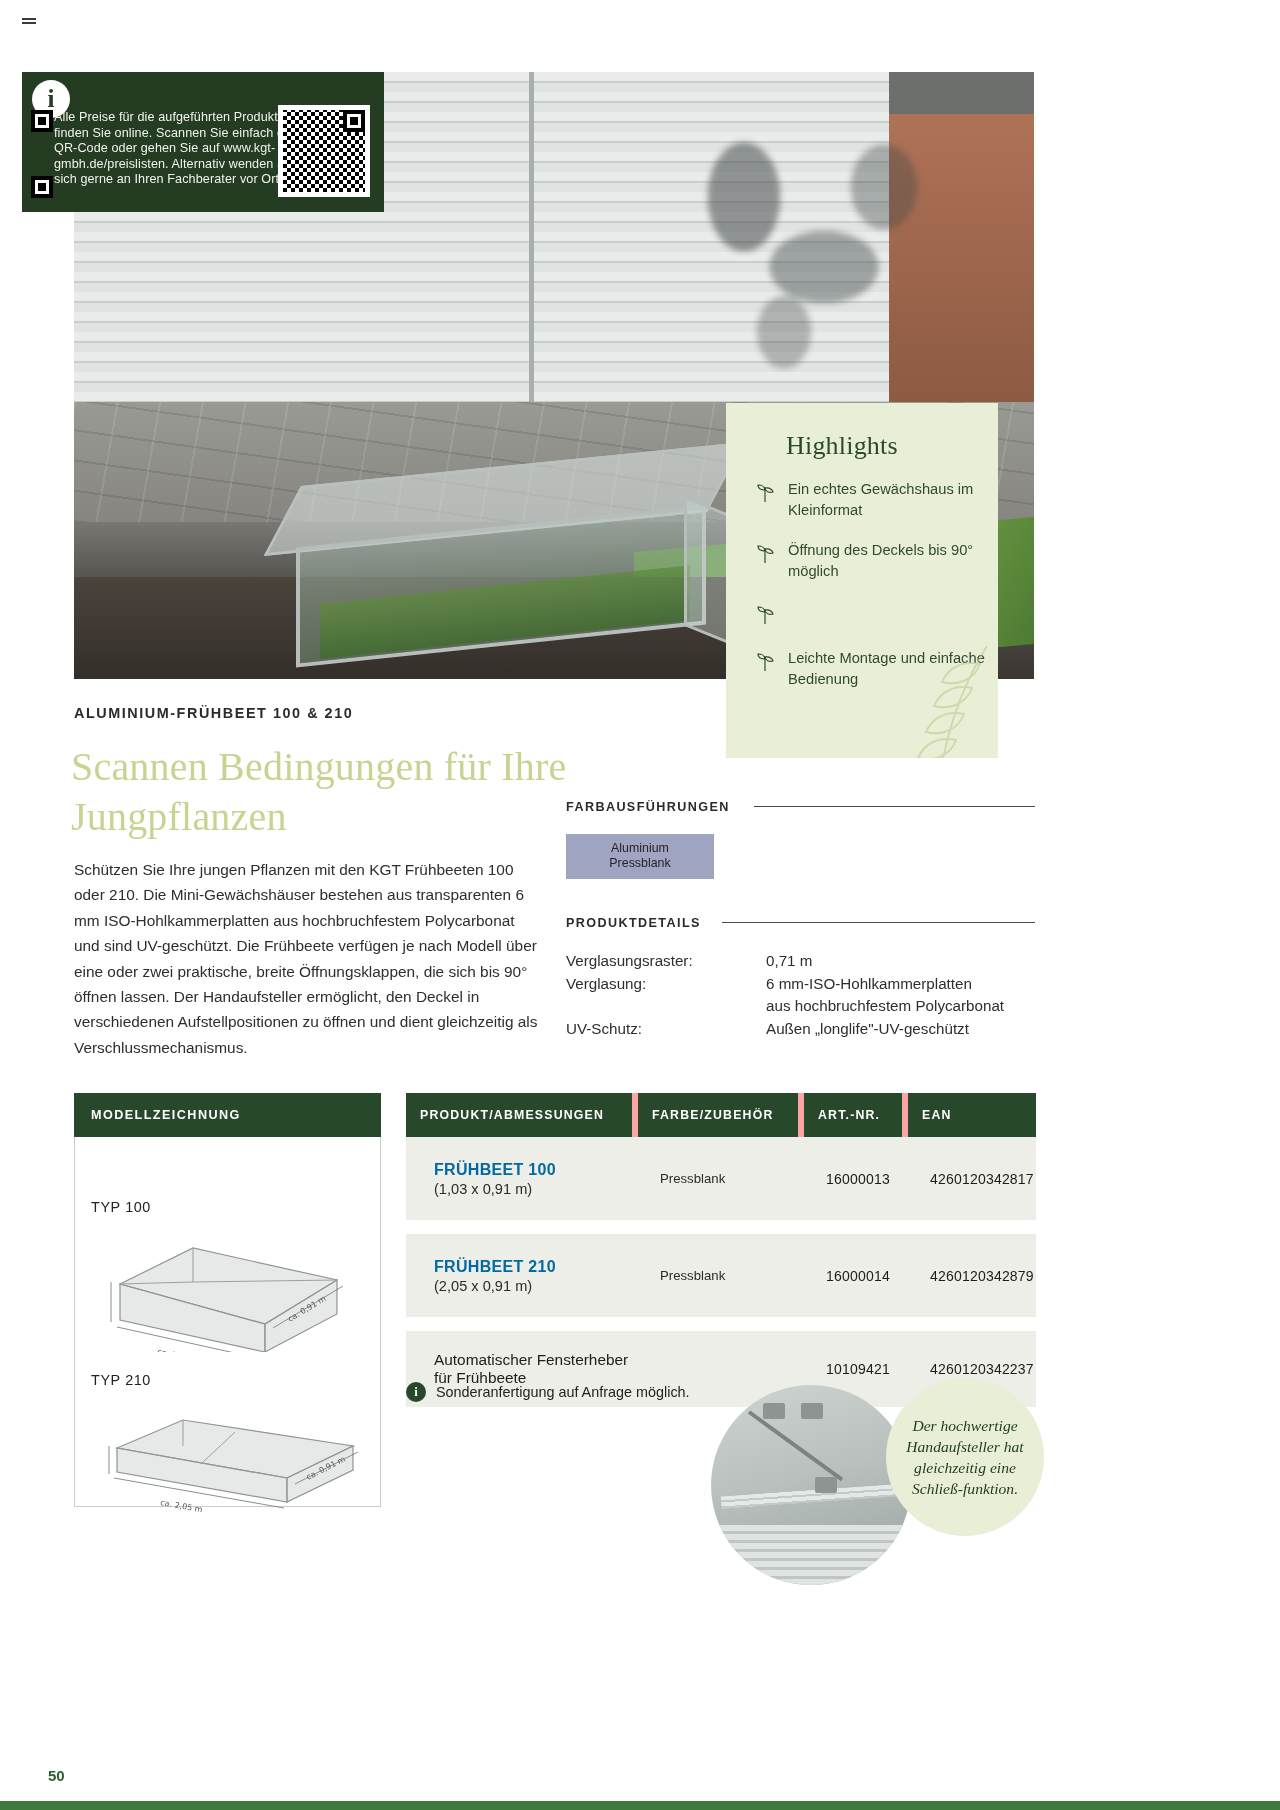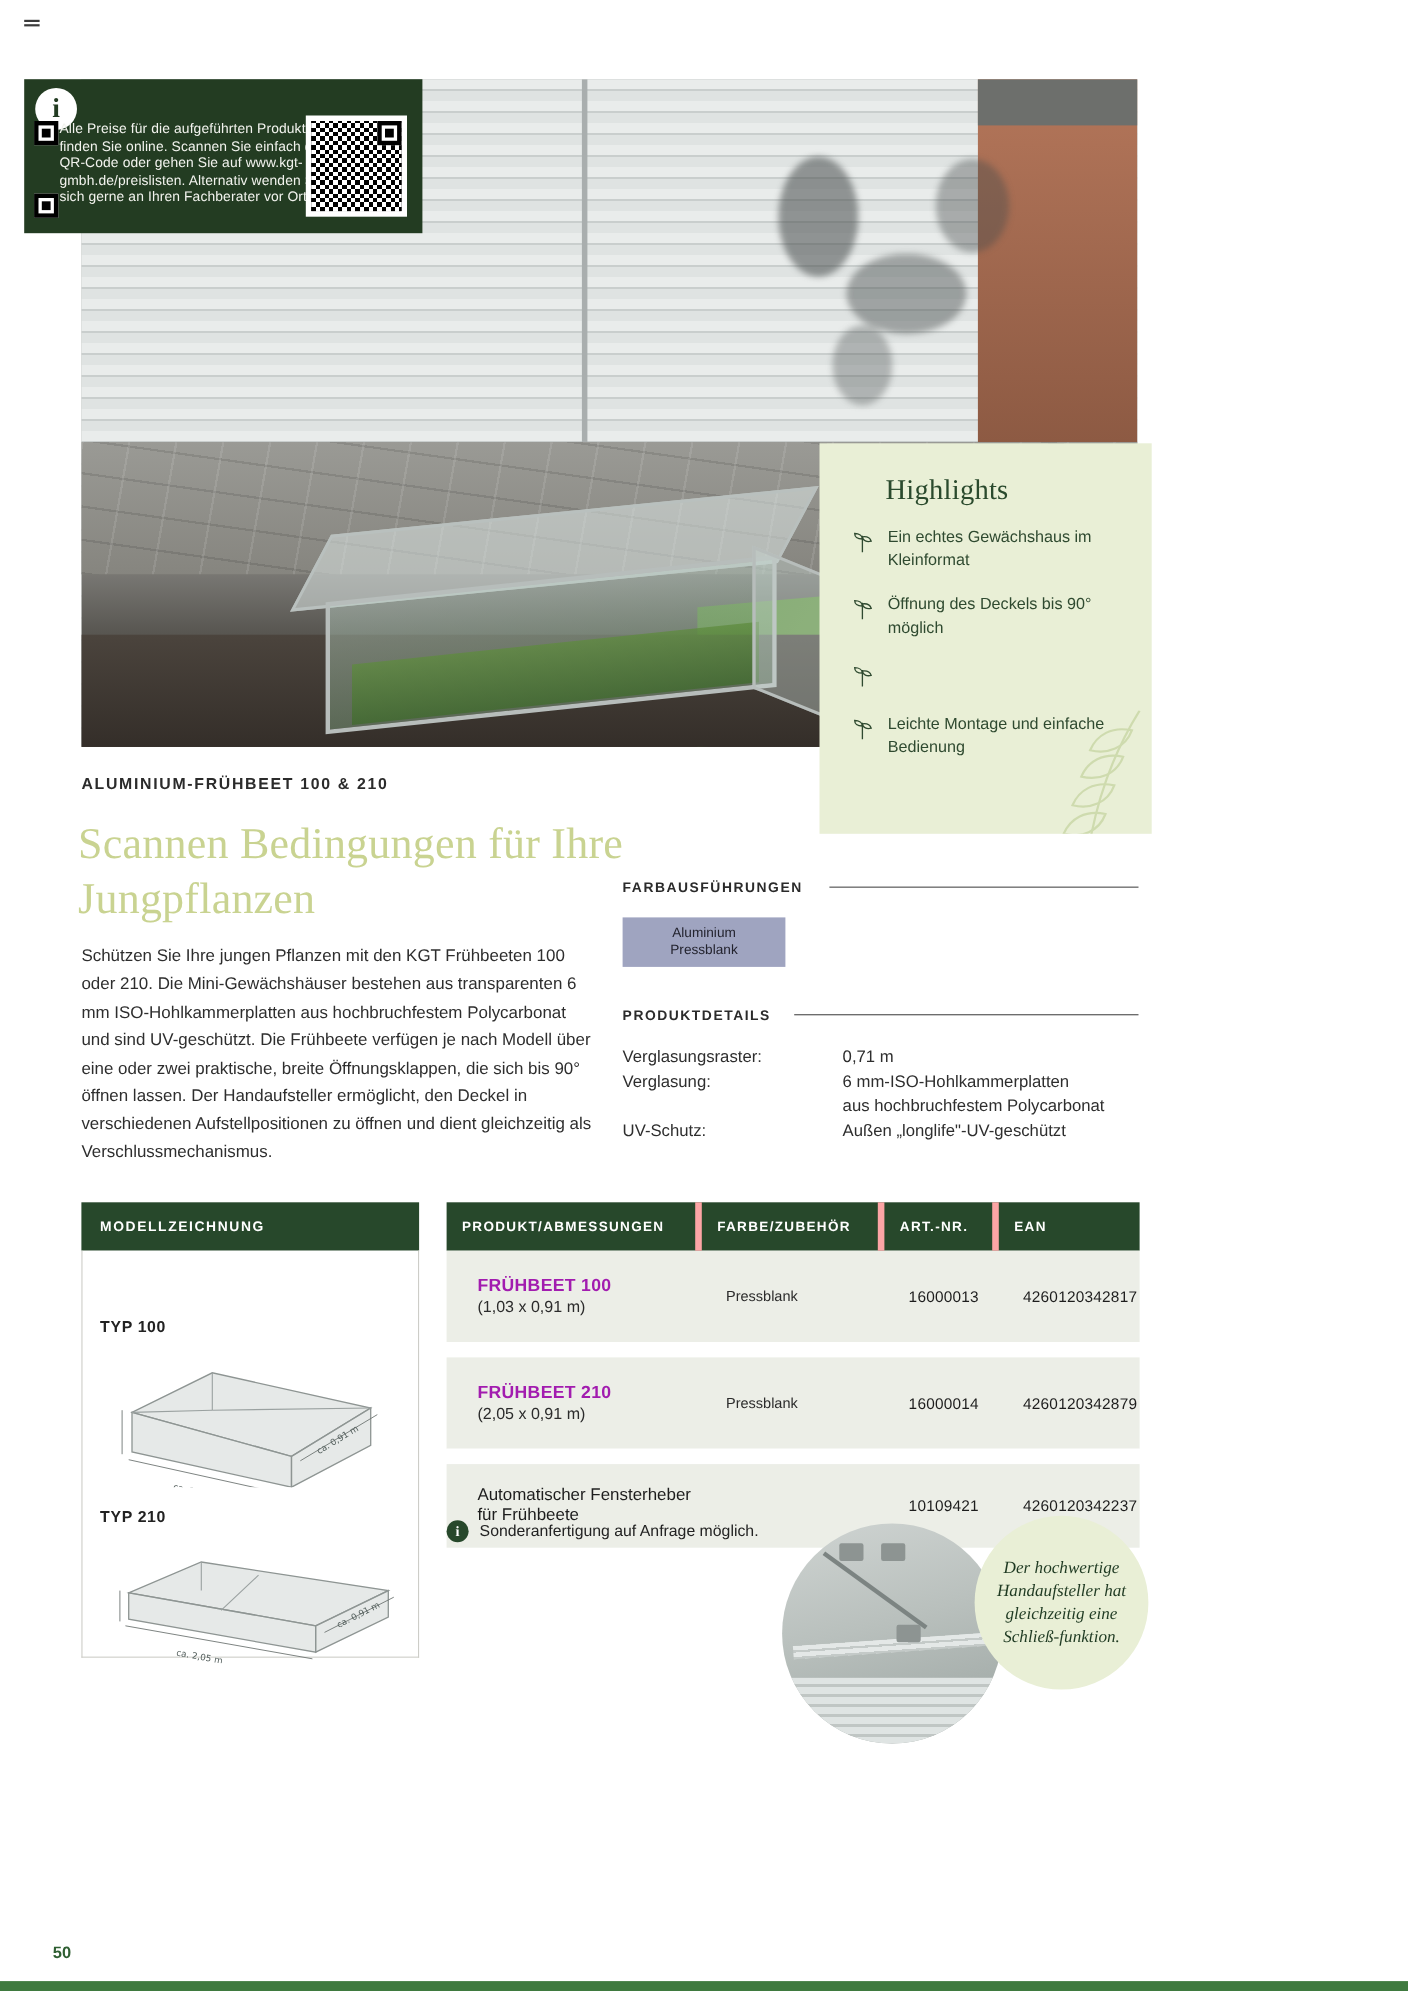--- a/index.html
+++ b/index.html
@@ -182,22 +182,22 @@
     content: ""; position: absolute;
     inset: 3px; background: #000;
   }
   .qr-eye.tl { left: 9px; top: 38px; }
   .qr-eye.tr { right: 19px; top: 38px; }
   .qr-eye.bl { left: 9px; bottom: 14px; }
 
   
   .highlights {
     position: absolute;
-    left: 745px; top: 403px;
-    width: 302px; height: 355px;
+    left: 726px; top: 403px;
+    width: 272px; height: 355px;
     background: #e9efd6;
     overflow: hidden;
   }
   .highlights h2 {
     position: absolute;
     left: 60px; top: 28px;
     font-family: "Liberation Serif", serif;
     font-size: 26px;
     font-weight: normal;
     color: #2a4a2d;
@@ -317,21 +317,21 @@
   .mz-body {
     height: 370px;
     border: 1px solid #cdcdc8;
     border-top: none;
     position: relative;
     background: #fff;
   }
   .mz-title {
     position: absolute;
     font-size: 14.4px;
-    font-weight: bold;
+    font-weight: normal;
     letter-spacing: .6px;
     color: #222;
   }
   #mz-t1 { left: 16px; top: 62px; }
   #mz-t2 { left: 16px; top: 235px; text-align: right; }
   .mz-draw { position: absolute; }
   #mz-d1 { left: 30px; top: 95px; width: 250px; height: 120px; }
   #mz-d2 { left: 30px; top: 265px; width: 260px; height: 110px; }
 
   
@@ -364,21 +364,21 @@
     display: flex;
     background: #eceee7;
     height: 83px;
     align-items: center;
   }
   .prow.spacer { background: #ffffff; height: 14px; }
   .prow .cell { padding-left: 28px; }
   .prow .pname {
     font-size: 16px;
     font-weight: bold;
-    color: #a21caf;
+    color: #0369a1;
     letter-spacing: .3px;
   }
   .prow .pdim {
     font-size: 14.6px;
     color: #2b2b2b;
     margin-top: 2px;
   }
   .prow .small {
     font-size: 13.2px;
     color: #2b2b2b;

